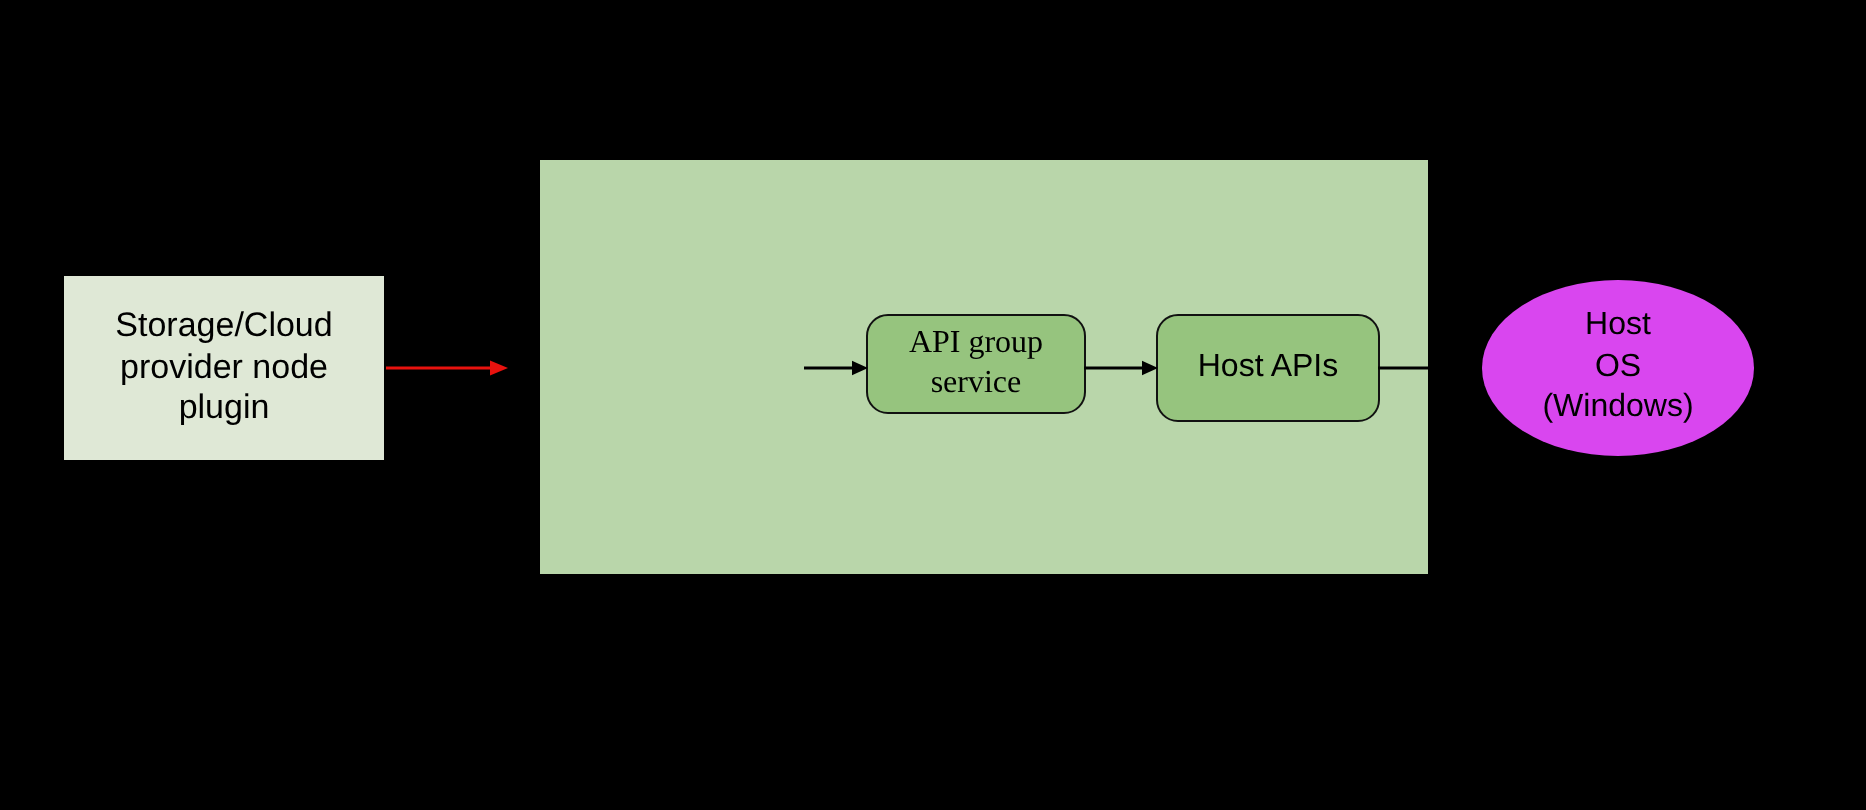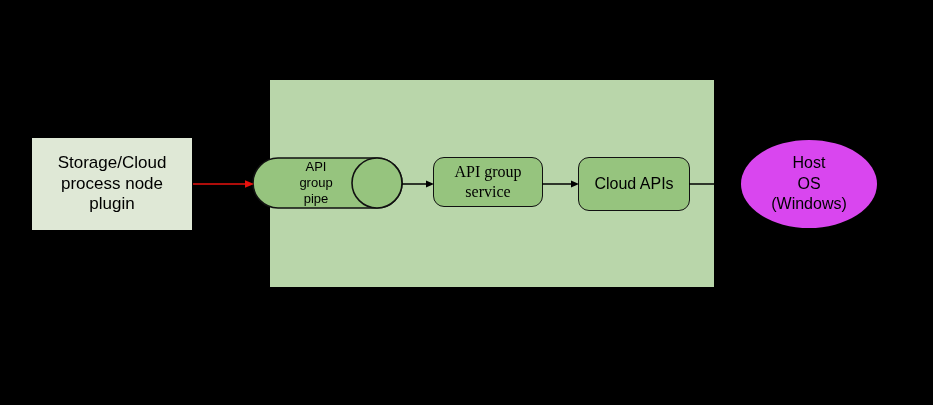--- a/index.html
+++ b/index.html
@@ -117,39 +117,28 @@
 </style>
 </head>
 <body>
 
 <div id="canvas">
 
   <div id="csi-container"></div>
 
 
   <div id="storage-box" class="ctr">Storage/Cloud
-process node
+provider node
 plugin</div>
 
-  <div id="api-group-pipe">
-    <svg width="151" height="52" viewBox="0 0 151 52">
-
-      <path d="M 26,1 L 125,1 A 25,25 0 0 1 125,51 L 26,51 A 25,25 0 0 1 26,1 Z" fill="#96c47e" stroke="#111111" stroke-width="1.6"></path>
-
-      <circle cx="125" cy="26" r="25" fill="#96c47e" stroke="#111111" stroke-width="1.6"></circle>
-    </svg>
-    <div id="api-group-pipe-label" class="ctr">API
-group
-pipe</div>
-  </div>
 
   <div id="api-group-service" class="proc-box ctr">API group
 service</div>
 
-  <div id="host-apis" class="proc-box ctr">Cloud APIs</div>
+  <div id="host-apis" class="proc-box ctr">Host APIs</div>
 
   <div id="host-os" class="ctr">Host
 OS
 (Windows)</div>
 
   <div id="conn-plugin-to-pipe" class="conn">
     <svg width="62" height="16" viewBox="0 0 62 16">
       <line x1="0" y1="8" x2="54" y2="8" stroke="#e8120e" stroke-width="1.6"></line>
       <path d="M 61,8 L 52,4.2 L 52,11.8 Z" fill="#e8120e"></path>
     </svg>

